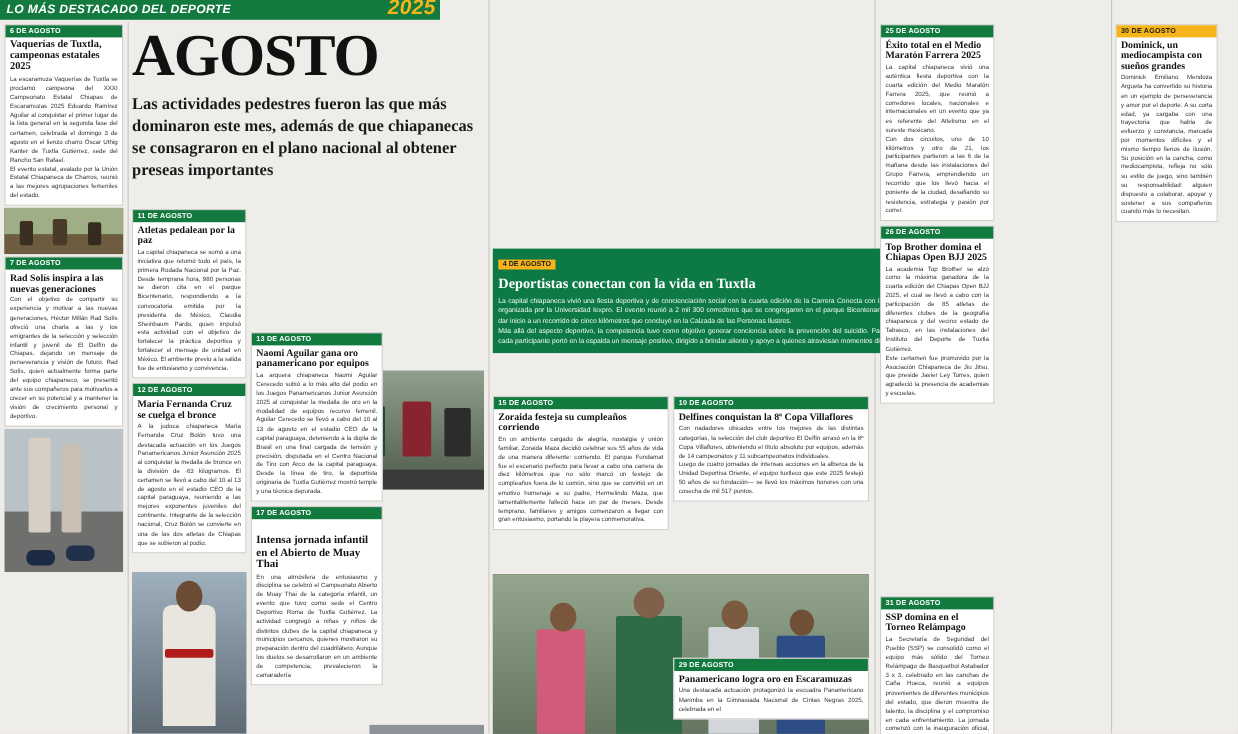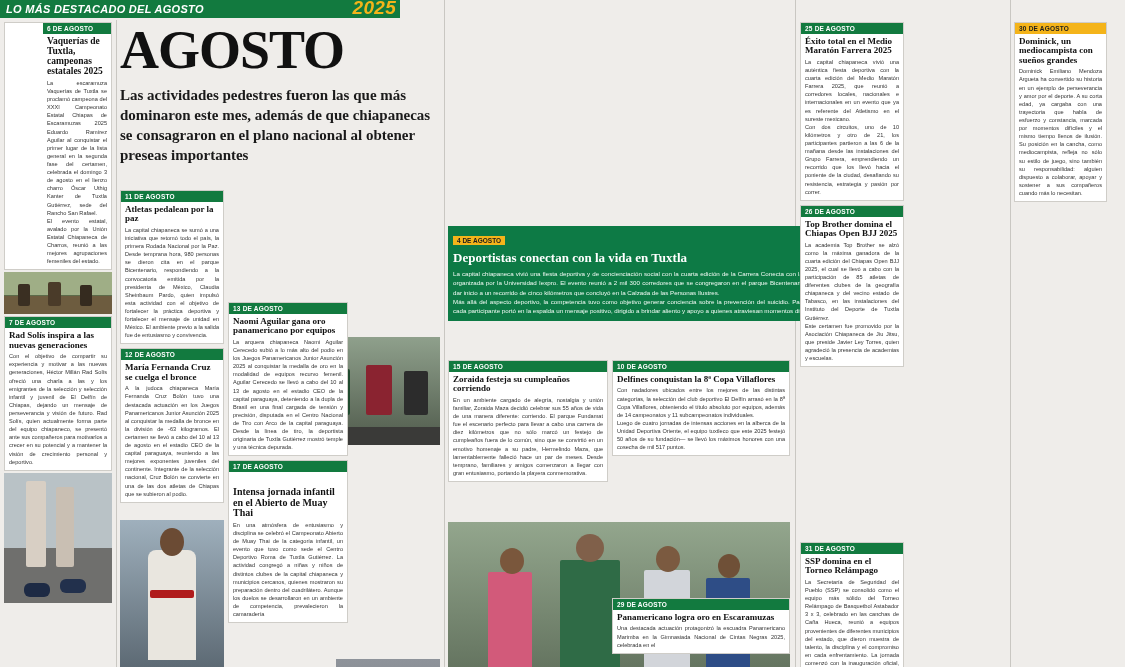--- a/index.html
+++ b/index.html
@@ -65,31 +65,31 @@
     letter-spacing: 6px; pointer-events: none; z-index: 60;
   }
   .sep-v { position:absolute; width:1px; background:#c9c7c2; }
 </style>
 </head>
 <body>
 
 <div class="page">
 
   <div class="topbar">
-    <span>LO MÁS DESTACADO DEL AGOSTO</span>
+    <span>LO MÁS DESTACADO DEL DEPORTE</span>
     <span class="yr">2025</span>
   </div>
 
   <div class="sep-v" style="left:116px; top:20px; height:647px;"></div>
   <div class="sep-v" style="left:444px; top:0px; height:667px;"></div>
   <div class="sep-v" style="left:795px; top:0px; height:667px;"></div>
   <div class="sep-v" style="left:1010px; top:0px; height:667px;"></div>
 
   <div class="col" style="left:4px; top:22px; width:108px;">
-    <div class="panel" style="width:108px;padding-left:38px;">
+    <div class="panel" style="width:108px;">
       <div class="datebar">6 DE AGOSTO</div>
       <div class="headline" style="font-size:9.5px;">Vaquerías de Tuxtla, campeonas estatales 2025</div>
       <div class="body" style="white-space:pre-line;">La escaramuza Vaquerías de Tuxtla se proclamó campeona del XXXI Campeonato Estatal Chiapas de Escaramuzas 2025 Eduardo Ramírez Aguilar al conquistar el primer lugar de la lista general en la segunda fase del certamen, celebrada el domingo 3 de agosto en el lienzo charro Óscar Uthig Kanter de Tuxtla Gutiérrez, sede del Rancho San Rafael.
 El evento estatal, avalado por la Unión Estatal Chiapaneca de Charros, reunió a las mejores agrupaciones femeniles del estado.</div>
     </div>
 
     <div class="photo" style="width:108px;height:42px;margin-top:2px;background:#5c6b4a;">
       <div class="sky" style="background:#9fae86;height:55%"></div>
       <div class="ground" style="background:#6d5c3f;height:45%"></div>
       <div class="fig" style="left:14px;top:12px;width:12px;height:22px;background:#3a2f22;"></div>

